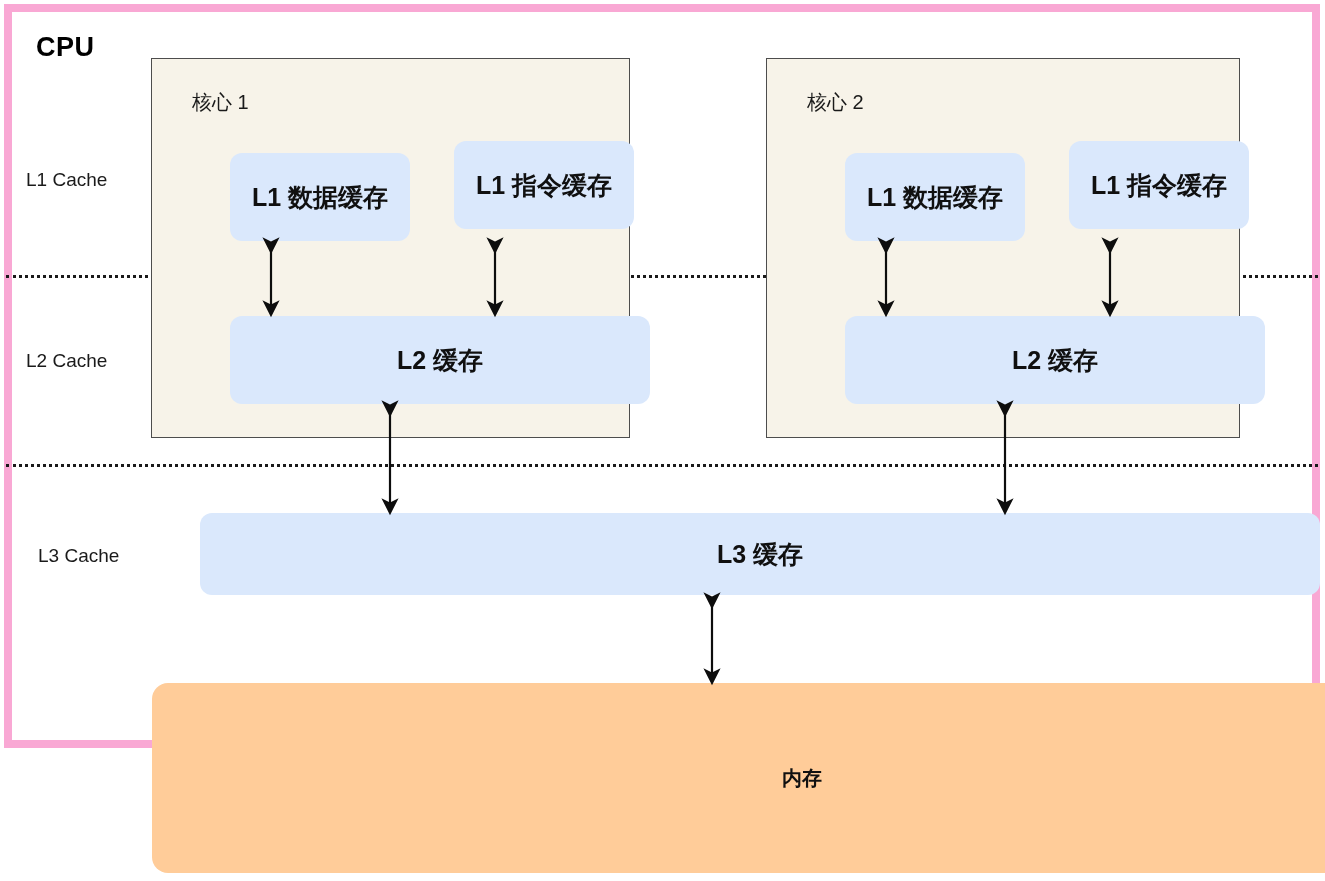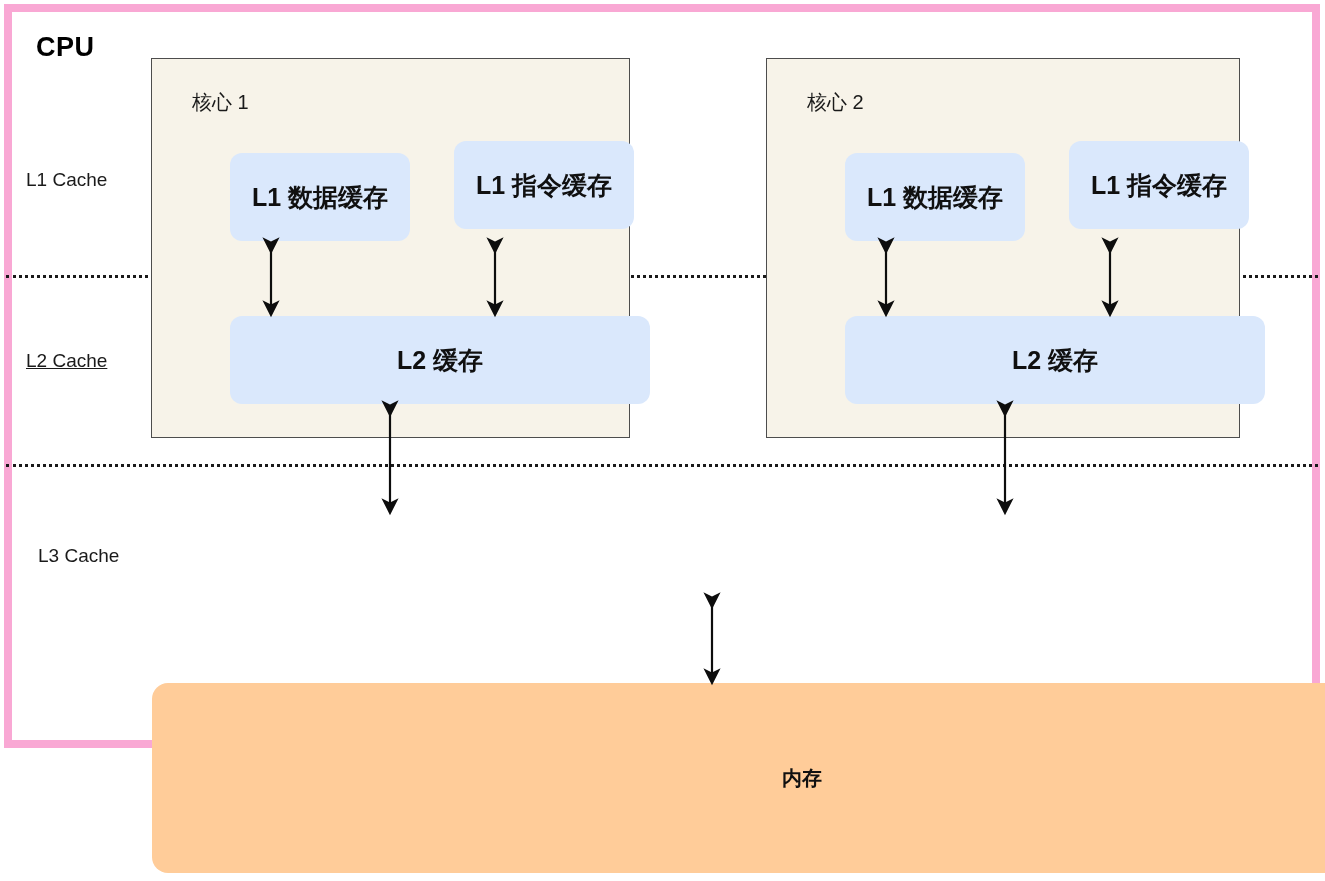--- a/index.html
+++ b/index.html
@@ -41,21 +41,21 @@
   }
 
   
   .level-label {
     position: absolute;
     font-size: 19px;
     color: #1a1a1a;
     white-space: nowrap;
   }
   .lvl-l1 { left: 26px; top: 169px; }
-  .lvl-l2 { left: 26px; top: 350px; text-decoration: underline; }
+  .lvl-l2 { left: 26px; top: 350px; }
   .lvl-l3 { left: 26px; top: 545px; margin-left: 12px; }
 
   
   .divider {
     position: absolute;
     left: 6px;
     width: 1312px;
     height: 0;
     border-top: 3px dotted #1a1a1a;
   }
@@ -163,20 +163,21 @@
     <div class="cache l2-cache">L2 缓存</div>
   </div>
 
   <div class="core-box core-2">
     <div class="core-title">核心 2</div>
     <div class="cache l1-data">L1 数据缓存</div>
     <div class="cache l1-inst">L1 指令缓存</div>
     <div class="cache l2-cache">L2 缓存</div>
   </div>
 
+  <div class="cache l3-cache">L3 缓存</div>
 
   <div class="memory-box">内存</div>
 
   <svg class="arrow-layer" viewBox="0 0 1325 881">
     <defs>
       <marker id="ah" markerWidth="9" markerHeight="9" refX="4.5" refY="4.5" orient="auto" markerUnits="strokeWidth">
         <path d="M0.5,0.6 L8.2,4.5 L0.5,8.4 L2.4,4.5 Z" fill="#0d0d0d"></path>
       </marker>
     </defs>
     <g stroke="#0d0d0d" stroke-width="2.2" fill="none" marker-start="url(#ah)" marker-end="url(#ah)">

